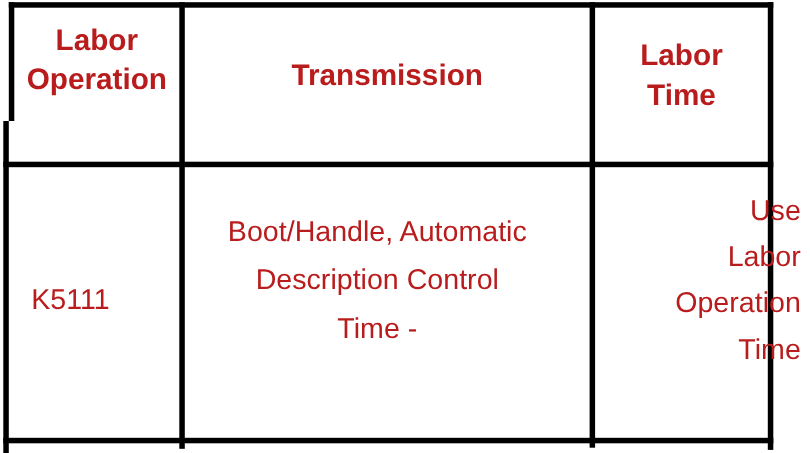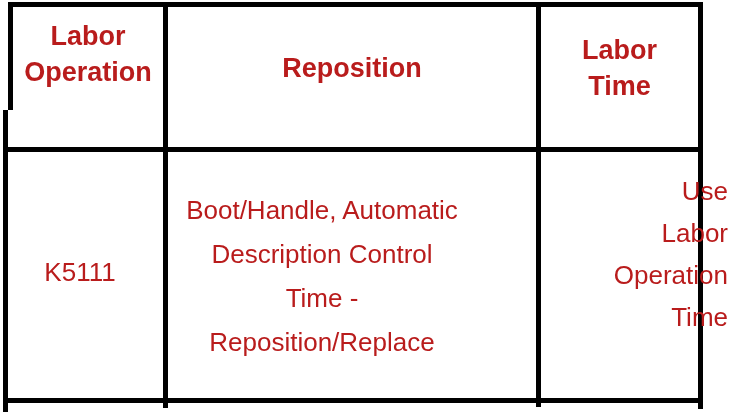--- a/index.html
+++ b/index.html
@@ -21,22 +21,22 @@
   .b-col-div1    {left:163px;top:2px;   width:5px;   height:406px;}
   .b-col-div2    {left:536px;top:2px;   width:5px;   height:405px;}
   .b-right       {left:698px;top:2px;   width:5px;   height:407px;}
   
   .cell{position:absolute;text-align:center;white-space:nowrap;}
   .hdr{font-weight:bold;font-size:27px;line-height:36px;}
   .bdy{font-weight:normal;font-size:26px;line-height:44px;}
   .h-c1{left:13px; top:18px; width:150px;}
   .h-c2{left:168px;top:50px; width:368px;}
   .h-c3{left:541px;top:32px; width:157px;}
-  .r-c1{left:29px; top:250px;width:102px;text-align:center;}
-  .r-c2{left:138px;top:188px;width:368px;}
+  .r-c1{left:13px; top:250px;width:102px;text-align:center;}
+  .r-c2{left:159px;top:188px;width:368px;}
   .r-c3{left:541px;top:170px;width:187px;line-height:42px;text-align:right;}
 </style>
 </head>
 <body>
 
 <div class="screen" style="background: rgb(255, 255, 255); color: #b91c1c; padding-left: 31px;">
 
   <div class="bline b-top" style="background: rgb(0, 0, 0);"></div>
   <div class="bline b-left-upper" style="background: rgb(0, 0, 0);"></div>
   <div class="bline b-left-lower" style="background: rgb(0, 0, 0);"></div>
@@ -44,33 +44,32 @@
   <div class="bline b-bottom" style="background: rgb(0, 0, 0);"></div>
   <div class="bline b-col-div1" style="background: rgb(0, 0, 0);"></div>
   <div class="bline b-col-div2" style="background: rgb(0, 0, 0);"></div>
   <div class="bline b-right" style="background: rgb(0, 0, 0);"></div>
 
   <div class="cell hdr h-c1">
       <div>Labor</div>
       <div>Operation</div>
     </div>
   <div class="cell hdr h-c2">
-      <div>Reposition</div>
+      <div>Transmission</div>
     </div>
   <div class="cell hdr h-c3">
       <div>Labor</div>
       <div>Time</div>
     </div>
 
   <div class="cell bdy r-c1">K5111</div>
   <div class="cell bdy r-c2">
       <div>Boot/Handle, Automatic</div>
       <div>Description Control</div>
       <div>Time -</div>
-      <div>Reposition/Replace</div>
     </div>
   <div class="cell bdy r-c3">
       <div>Use</div>
       <div>Labor</div>
       <div>Operation</div>
       <div>Time</div>
     </div>
 
 </div>
 

